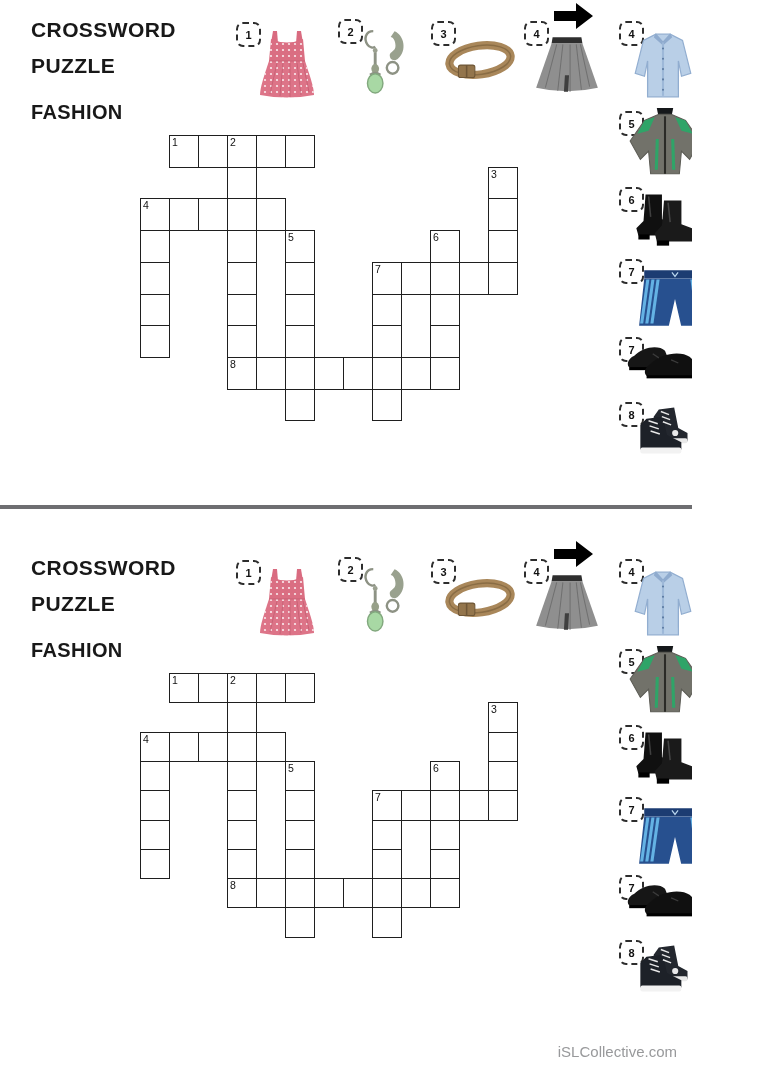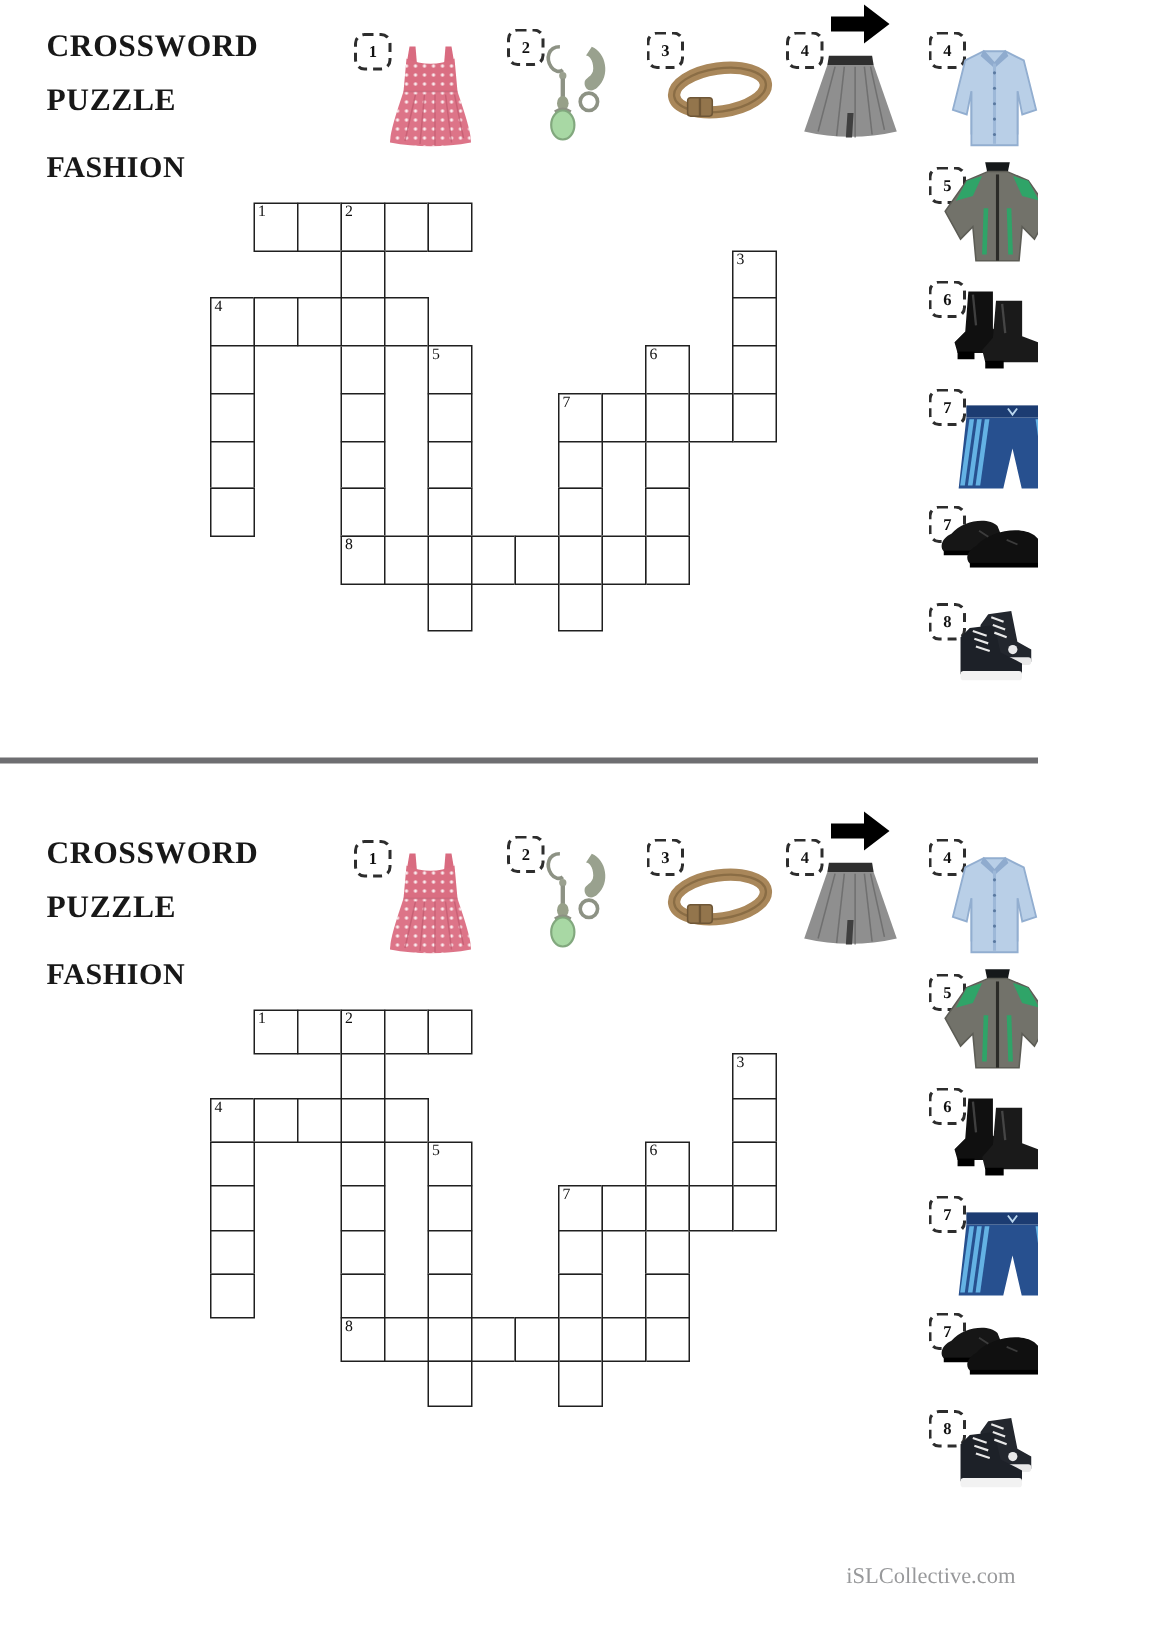--- a/index.html
+++ b/index.html
@@ -1,17 +1,17 @@
 <!DOCTYPE html>
 <html><head>
 <meta charset="utf-8">
 <style>
   html,body{margin:0;padding:0;background:#ffffff;}
   #page{position:relative;width:692px;height:1084px;background:#ffffff;overflow:hidden;
-        font-family:Liberation Serif, serif;color:#1b1b1b;}
+        font-family:Liberation Sans, sans-serif;color:#1b1b1b;}
   .section{position:absolute;left:0;width:766px;}
   .title{position:absolute;left:31px;font-size:21px;font-weight:600;letter-spacing:.4px;color:#181818;}
   .title.t1{top:18px;}
   .title.t2{top:54px;}
   .title.t3{top:101px;font-size:20px;}
   .numbox{position:absolute;width:25px;height:25px;border:2px dashed #2d2d2d;border-radius:7px;
           box-sizing:border-box;display:flex;align-items:center;justify-content:center;
           font-size:11px;font-weight:bold;color:#111;background:#fff;}
   .itsvg{position:absolute;display:block;}
   .arrow{position:absolute;display:block;}

